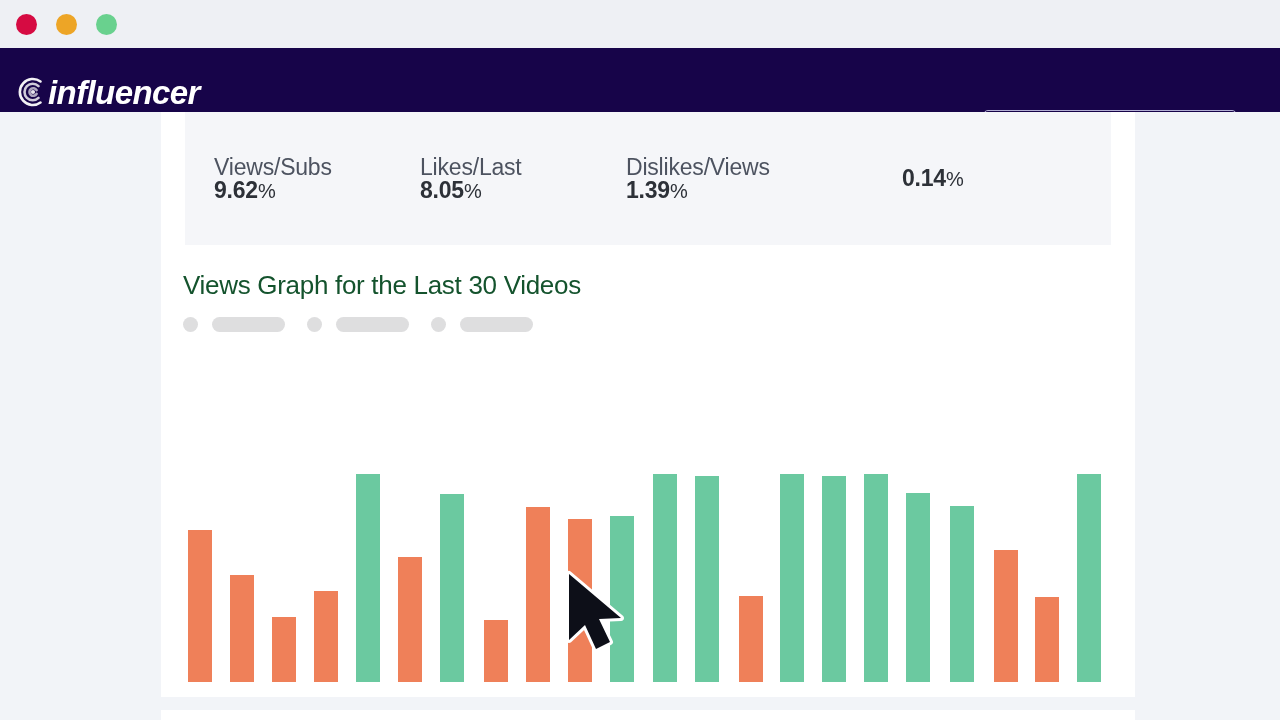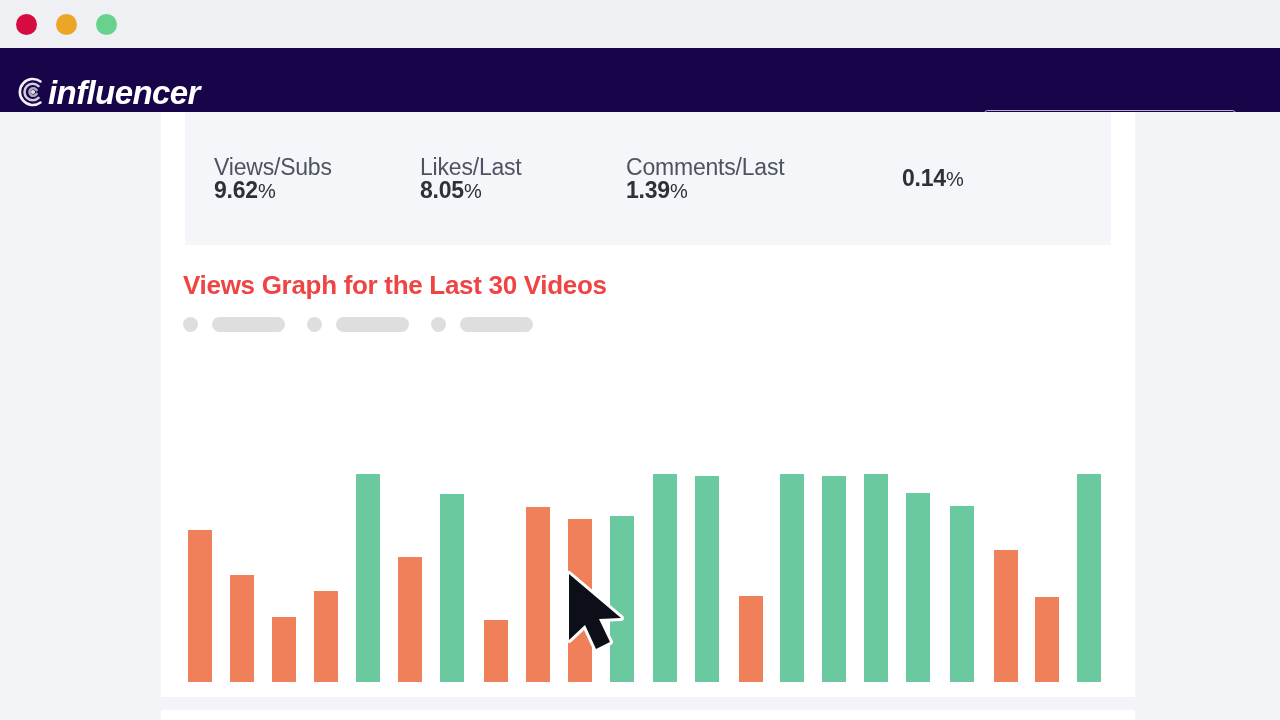--- a/index.html
+++ b/index.html
@@ -77,21 +77,21 @@
   }
   .stat-value {
     font-size: 23px; color: #2d3138; font-weight: 700;
     letter-spacing: -0.2px; line-height: 1;
   }
   .stat-value .pct { font-weight: 400; font-size: 20px; }
 
   
   .graph-title {
     position: absolute; left: 22px; top: 158px;
-    font-size: 26px; color: #ef4444; font-weight: 700; letter-spacing: -0.3px;
+    font-size: 26px; color: #14532d; font-weight: 400; letter-spacing: -0.3px;
     white-space: nowrap;
   }
   .legend-skeletons {
     position: absolute; left: 22px; top: 205px; display: flex; align-items: center;
   }
   .legend-group { display: flex; align-items: center; margin-right: 22px; }
   .legend-dot {
     width: 15px; height: 15px; border-radius: 50%; background: #dededf; margin-right: 14px;
   }
   .legend-bar { height: 15px; border-radius: 8px; background: #dededf; }
@@ -149,21 +149,21 @@
     <div class="stats">
       <div class="stat s0">
         <div class="stat-label">Views/Subs</div>
         <div class="stat-value"><span>9.62</span><span class="pct">%</span></div>
       </div>
       <div class="stat s1">
         <div class="stat-label">Likes/Last</div>
         <div class="stat-value"><span>8.05</span><span class="pct">%</span></div>
       </div>
       <div class="stat s2">
-        <div class="stat-label">Comments/Last</div>
+        <div class="stat-label">Dislikes/Views</div>
         <div class="stat-value"><span>1.39</span><span class="pct">%</span></div>
       </div>
       <div class="stat s3">
         <div class="stat-value"><span>0.14</span><span class="pct">%</span></div>
       </div>
     </div>
 
     <div class="graph-title">Views Graph for the Last 30 Videos</div>
 
     <div class="legend-skeletons">

